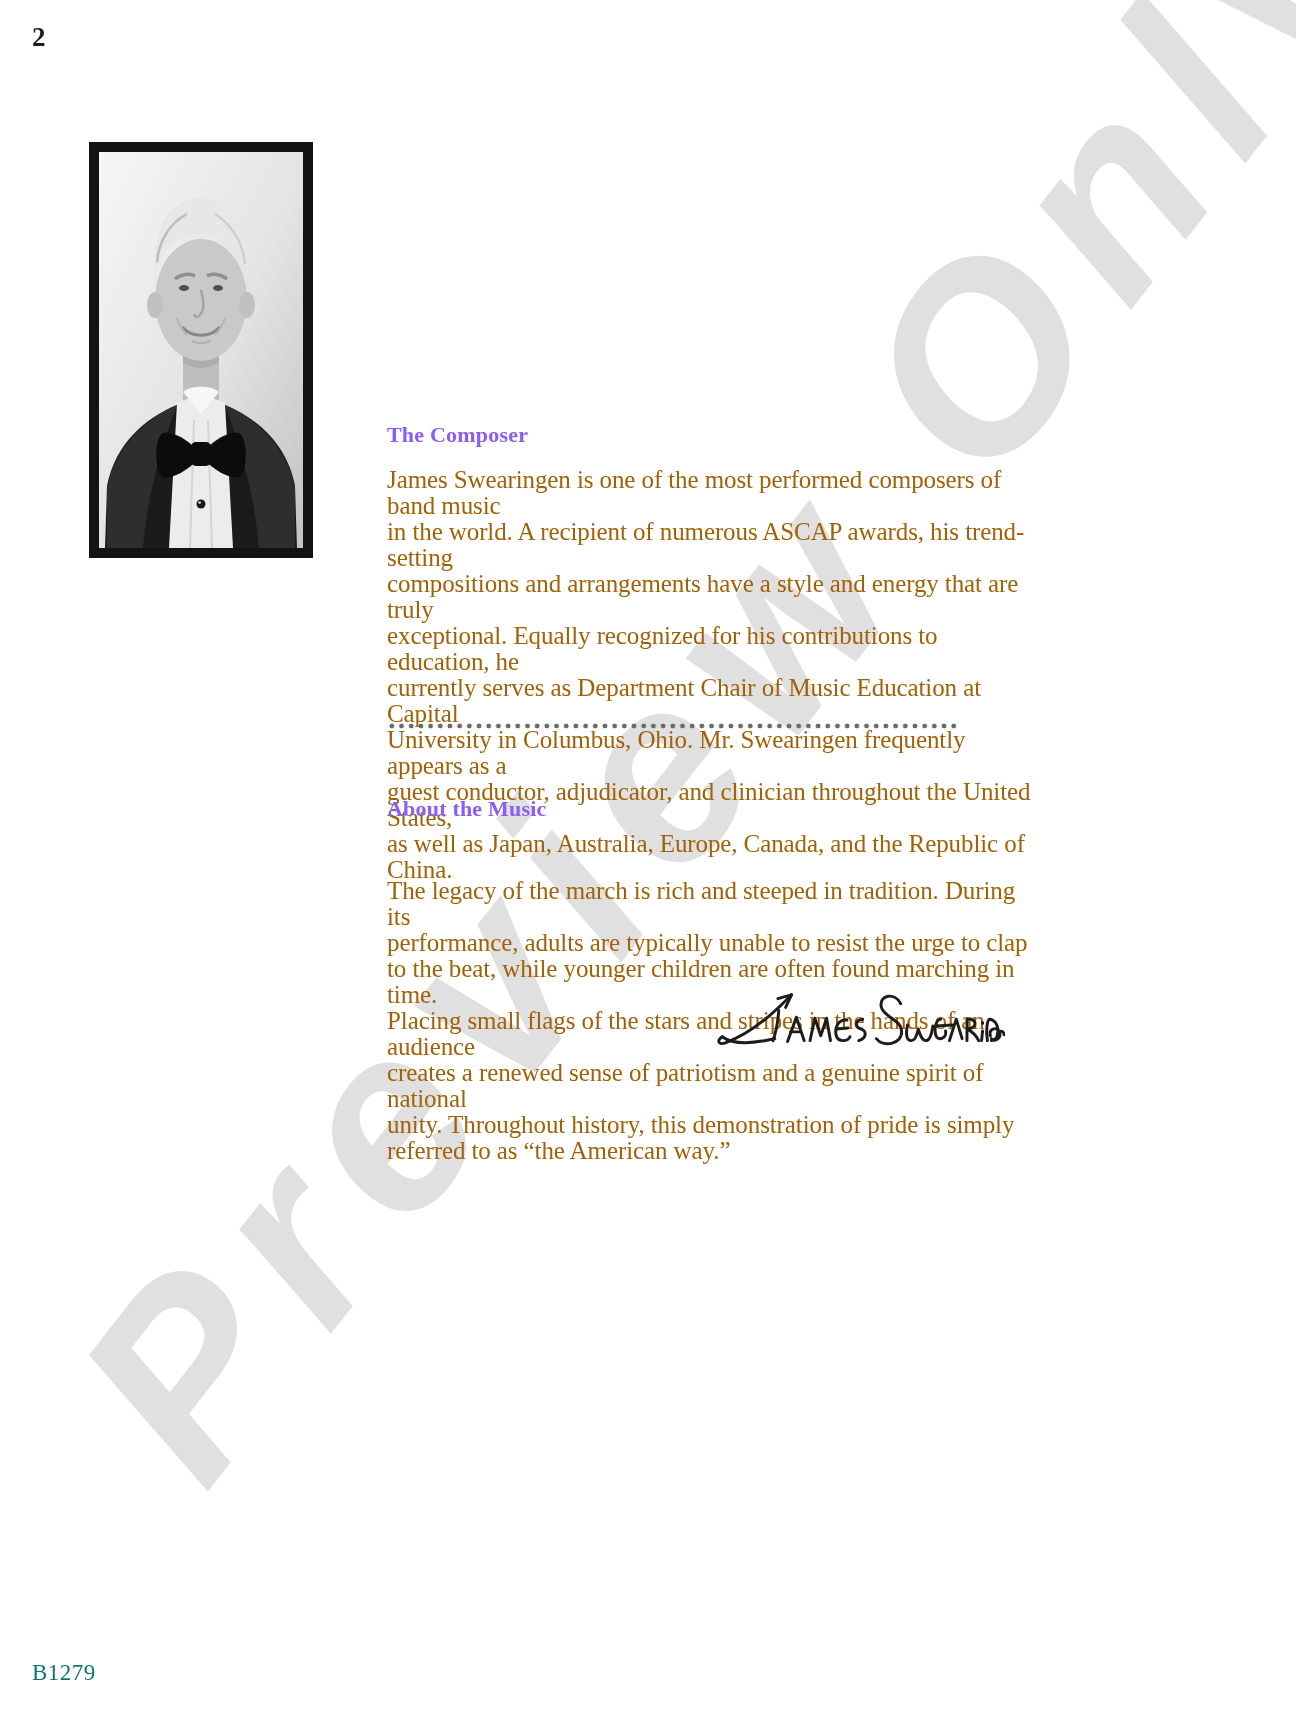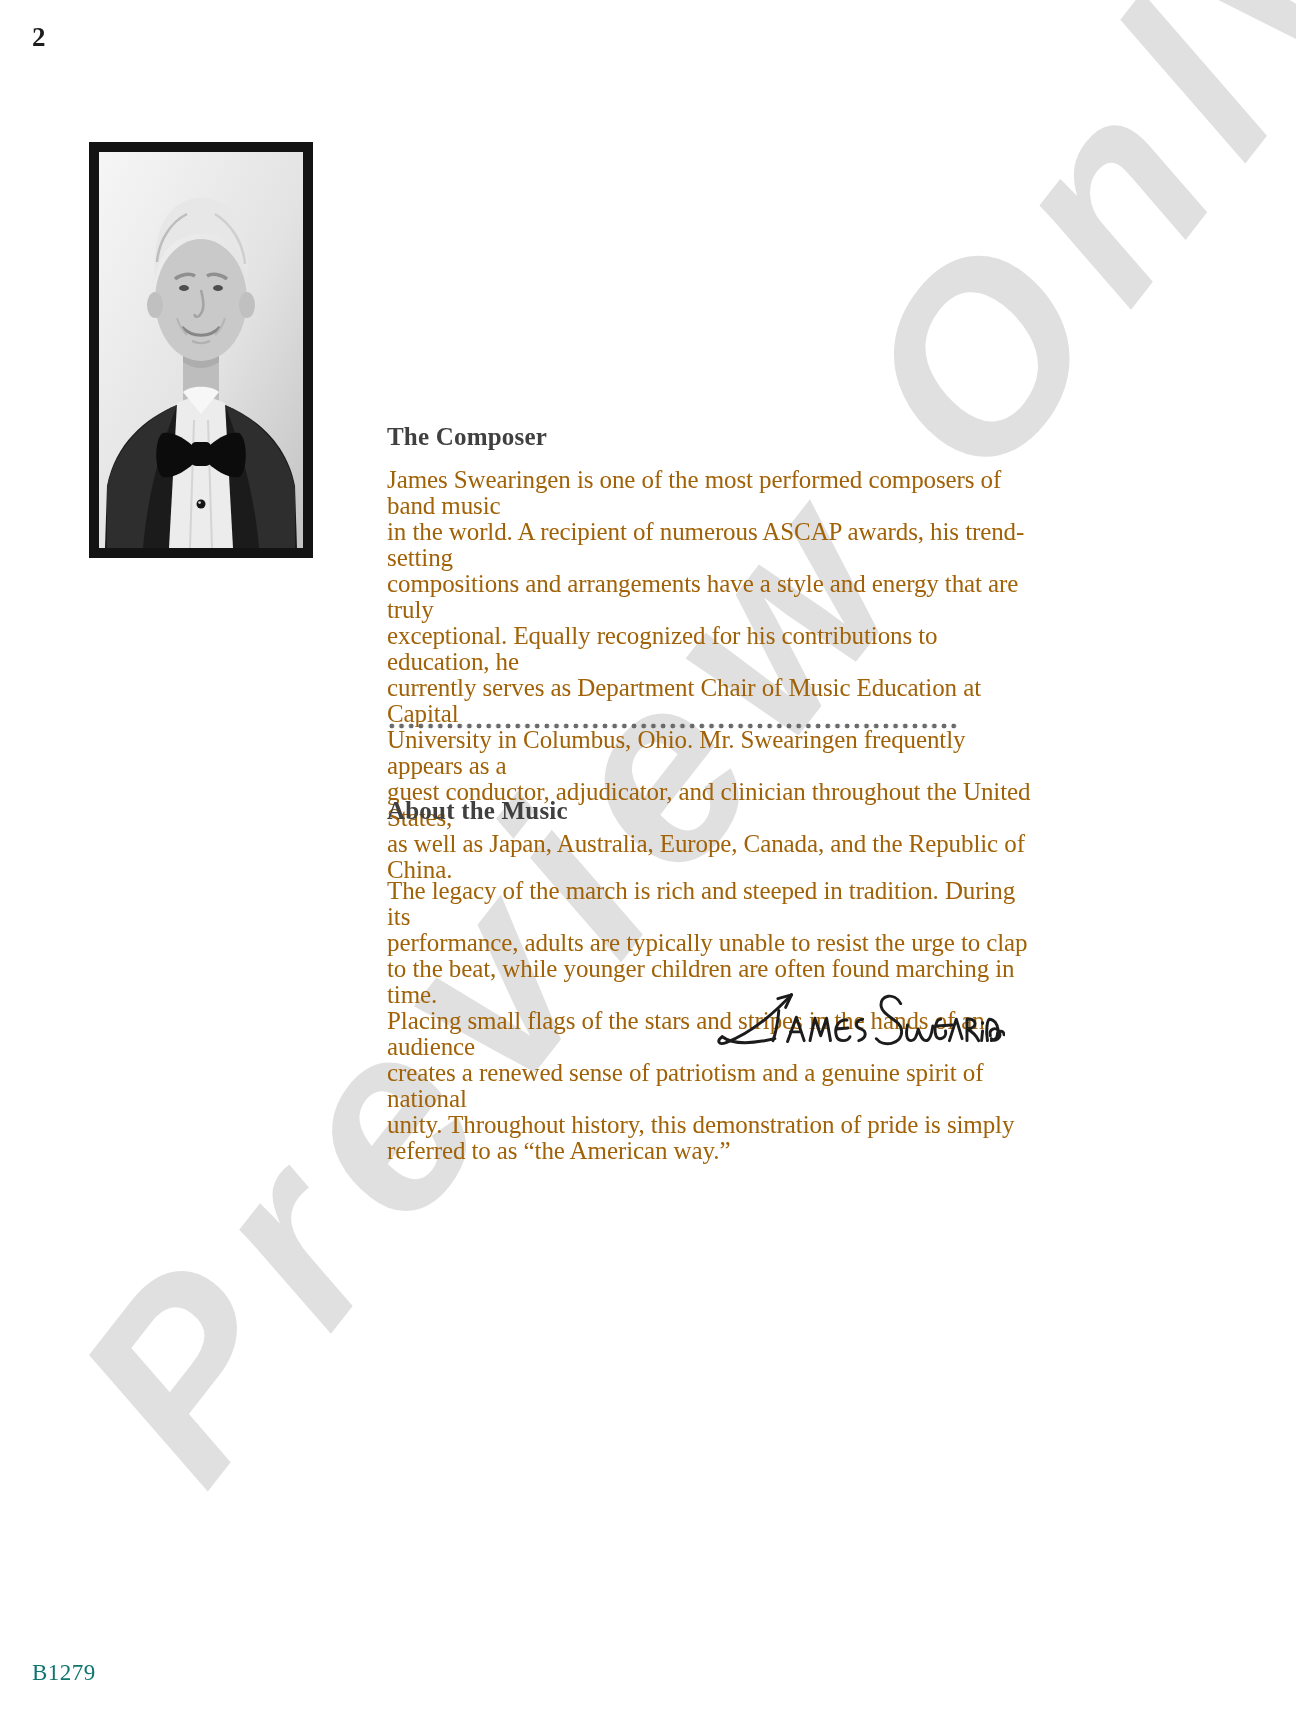--- a/index.html
+++ b/index.html
@@ -21,21 +21,21 @@
   }
 
   .photo-frame{
     position:absolute;left:89px;top:142px;width:224px;height:416px;
     background:#131313;padding:10px;box-sizing:border-box;
   }
   .photo-frame svg{display:block;width:100%;height:100%;}
 
   .section-heading{
     position:absolute;left:387px;margin:0;
-    font-size:25px;font-weight:bold;color:#404040;
+    font-size:22px;font-weight:bold;color:#8b5cf6;
     letter-spacing:.2px;line-height:1.1;
   }
   .heading-composer{top:423px;}
   .heading-music{top:797px;}
 
   .body-text{
     position:absolute;left:387px;margin:0;width:650px;
     font-size:25px;line-height:26px;color:#a16207;
     white-space:pre-line;letter-spacing:-0.1px;
   }

